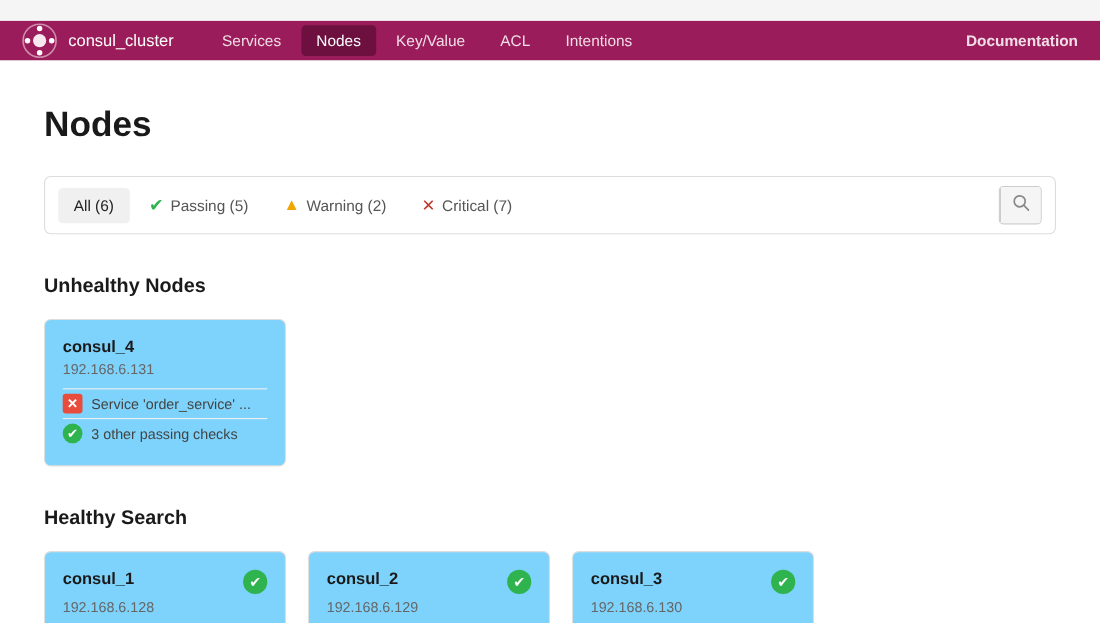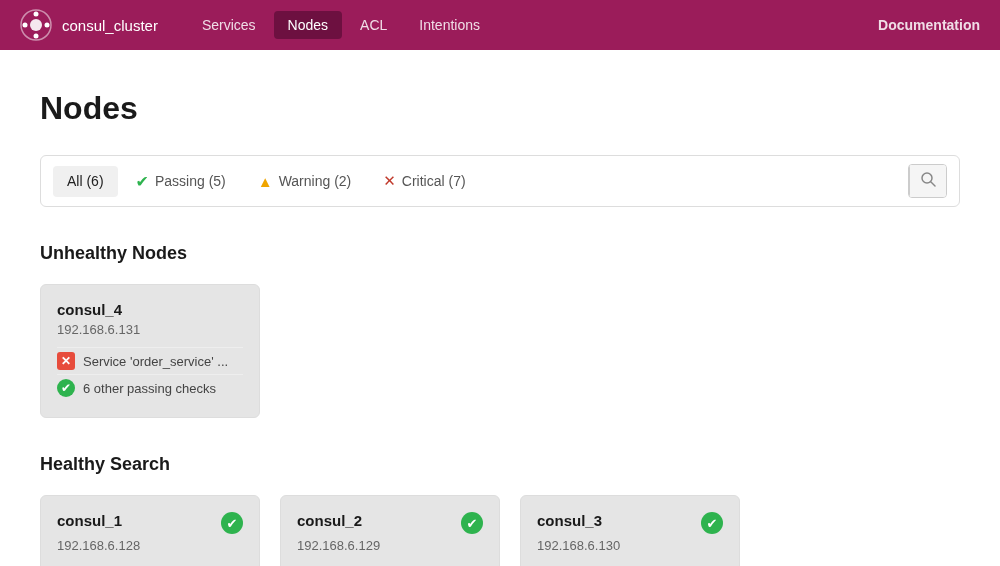--- a/index.html
+++ b/index.html
@@ -4,22 +4,23 @@
   <style>
     * { box-sizing: border-box; margin: 0; padding: 0; }
     body { font-family: -apple-system, BlinkMacSystemFont, 'Segoe UI', sans-serif; background: #f5f5f5; color: #333; }
 
     
     .navbar {
       background: #9b1c5a;
       display: flex;
       align-items: center;
       padding: 0 20px;
-      height: 50px;
-      color: white;
+      height: 36px;
+      color: white;
+      margin-top: 19px;
     }
     .navbar-brand {
       display: flex;
       align-items: center;
       gap: 10px;
       margin-right: 20px;
     }
     .navbar-logo {
       width: 32px;
       height: 32px;
@@ -142,21 +143,21 @@
       display: flex;
       flex-wrap: wrap;
       gap: 20px;
       margin-bottom: 36px;
     }
     .node-card {
       border: 1px solid #ddd;
       border-radius: 6px;
       padding: 16px;
       width: 220px;
-      background: #e5e5e5;
+      background: #7dd3fc;
     }
     .node-card-header {
       display: flex;
       align-items: flex-start;
       justify-content: space-between;
       margin-bottom: 4px;
     }
     .node-name {
       font-size: 15px;
       font-weight: 600;
@@ -230,20 +231,21 @@
       <circle cx="16" cy="5" r="2.5" fill="white"></circle>
       <circle cx="16" cy="27" r="2.5" fill="white"></circle>
       <circle cx="5" cy="16" r="2.5" fill="white"></circle>
       <circle cx="27" cy="16" r="2.5" fill="white"></circle>
     </svg>
     <span class="navbar-cluster">consul_cluster</span>
   </div>
   <div class="navbar-links">
     <a class="navbar-link">Services</a>
     <a class="navbar-link active">Nodes</a>
+    <a class="navbar-link">Key/Value</a>
     <a class="navbar-link">ACL</a>
     <a class="navbar-link">Intentions</a>
   </div>
   <span class="navbar-doc">Documentation</span>
 </nav>
 
 <div class="content">
   <h1 class="page-title">Nodes</h1>
 
   <div class="filter-bar">
@@ -280,21 +282,21 @@
         <div class="node-card-header">
           <span class="node-name">consul_4</span>
         </div>
         <div class="node-ip">192.168.6.131</div>
         <div class="node-check">
           <div class="check-icon-crit">✕</div>
           <span>Service 'order_service' ...</span>
         </div>
         <div class="node-check">
           <div class="check-icon-pass">✔</div>
-          <span>6 other passing checks</span>
+          <span>3 other passing checks</span>
         </div>
       </div>
     </div>
   </div>
 
   <div>
     <h2 class="section-title">Healthy Search</h2>
     <div class="nodes-grid">
 
       <div class="node-card">

